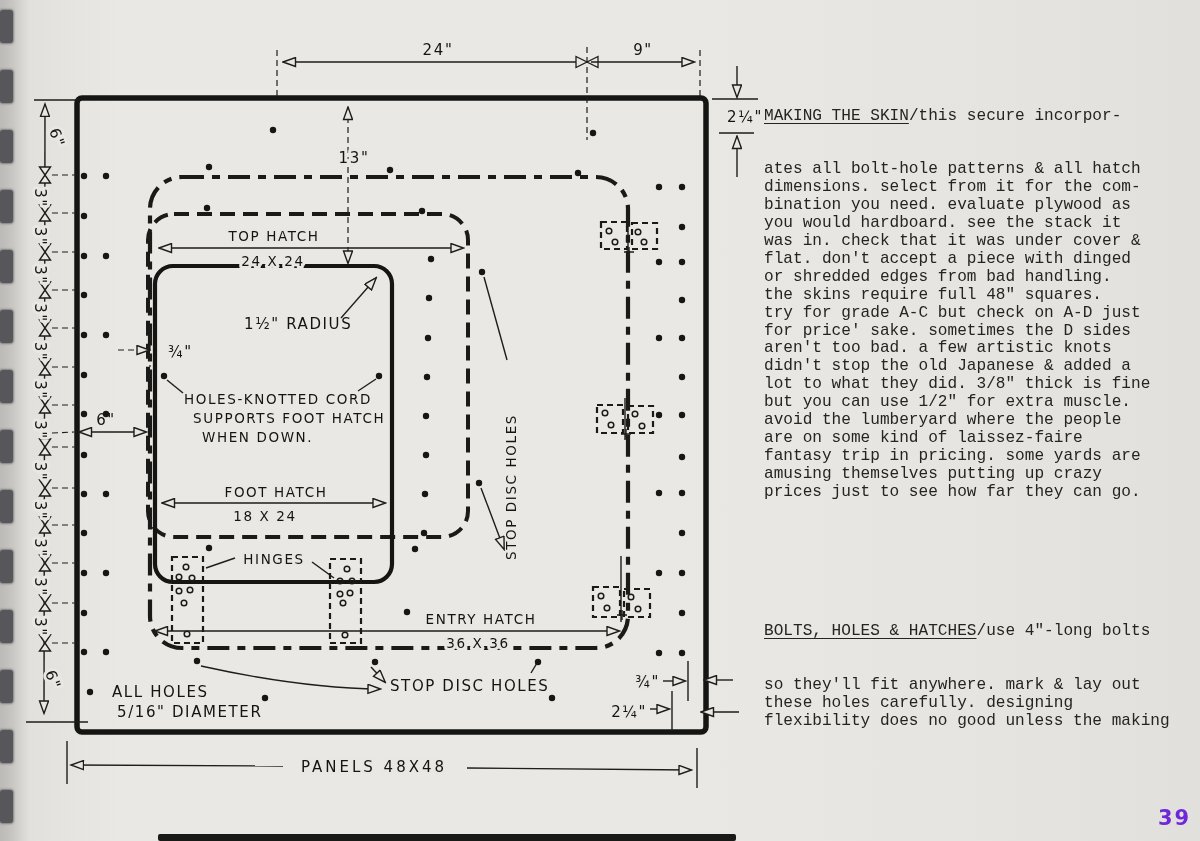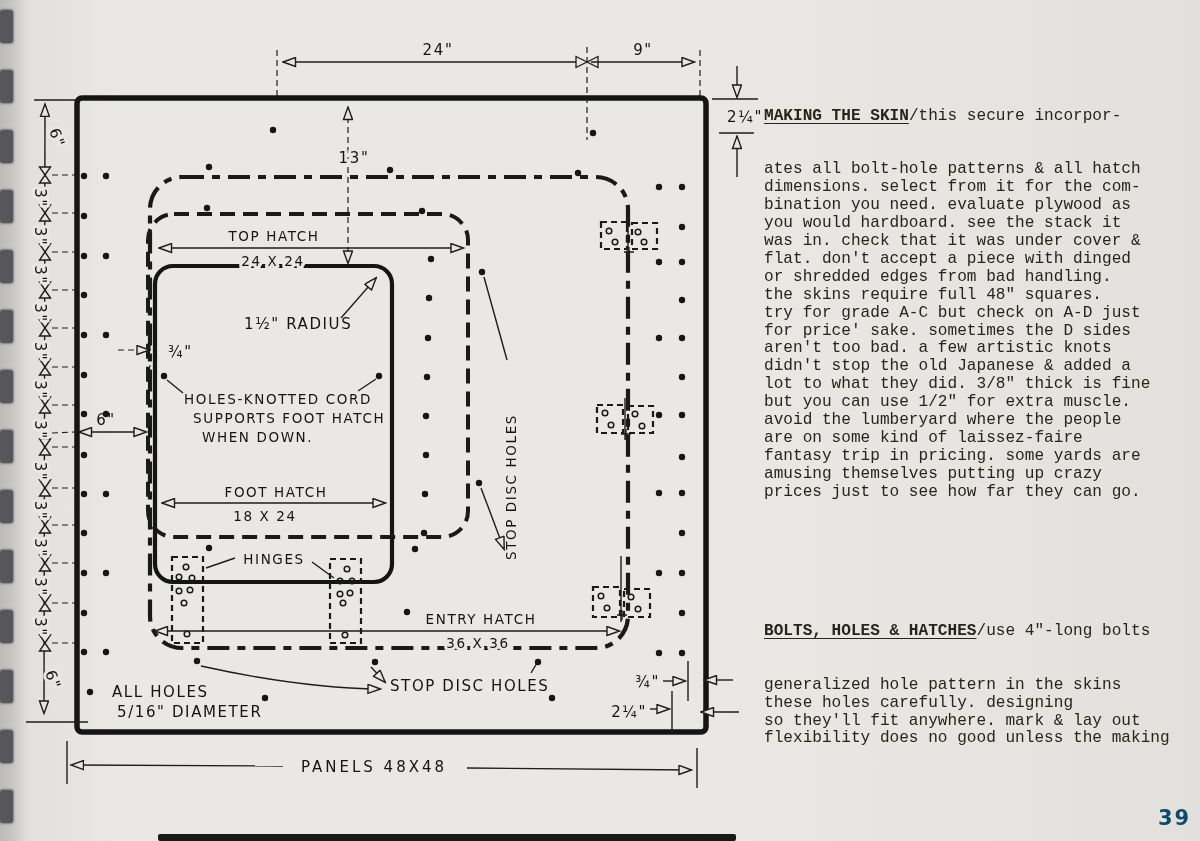--- a/index.html
+++ b/index.html
@@ -9,25 +9,25 @@
     font-family:"Liberation Sans",sans-serif;
   }
   .edge-shade{position:absolute;left:0;top:0;width:30px;height:841px;
     background:linear-gradient(90deg,#bdbbb7,rgba(189,187,183,0));}
   .binding-mark{position:absolute;left:0;width:13px;height:33px;background:#57565a;
     border-radius:3px;box-shadow:0 0 2px 1px rgba(70,70,74,.55);}
   svg.diagram{position:absolute;left:0;top:0;}
   .typed{position:absolute;left:764px;top:36px;width:428px;
     font-family:"Liberation Mono",monospace;font-size:16.1px;line-height:17.9px;
     color:#26241f;white-space:pre;}
-  .typed .title{font-weight:bold;text-decoration:underline;text-underline-offset:3px;}
+  .typed .title{font-weight:normal;text-decoration:underline;text-underline-offset:3px;}
   .typed .see{text-decoration:underline;text-underline-offset:3px;}
   .para2{margin-top:14px;}
   .pagenum{position:absolute;left:1158px;top:806px;font-family:"DejaVu Sans",sans-serif;
-    font-weight:bold;font-size:21px;letter-spacing:2px;color:#0c4a6e;}
+    font-weight:bold;font-size:21px;letter-spacing:2px;color:#6d28d9;}
   .scanbar{position:absolute;left:158px;top:834px;width:578px;height:7px;background:#191917;border-radius:2px;}
   
   .s1{stroke:#1d1d1b;stroke-width:1.4;fill:none;}
   .sd{stroke-dasharray:6 4;stroke-width:1.2;}
   .hand{font-family:"DejaVu Sans",sans-serif;font-size:13.5px;letter-spacing:1.6px;fill:#141412;}
   .dim{font-size:15px;}
   .halo{paint-order:stroke;stroke:#e9e7e3;stroke-width:6px;stroke-linejoin:round;}
   .dashrect{fill:none;stroke:#1a1a18;stroke-width:2.2;stroke-dasharray:6 4;}
   .holec{fill:none;stroke:#1a1a18;stroke-width:1.5;}
 </style>
@@ -312,18 +312,18 @@
     </g>
 </svg>
 
 <div class="typed">
   <div class="para">
     <div><span class="title">MAKING THE SKIN</span><span>/this secure incorpor-</span></div>
     <div><div>ates all bolt-hole patterns &amp; all hatch</div><div>dimensions. select from it for the com-</div><div>bination you need. evaluate plywood as</div><div>you would hardboard. see the stack it</div><div>was in. check that it was under cover &amp;</div><div>flat. don't accept a piece with dinged</div><div>or shredded edges from bad handling.</div><div>the skins require full 48" squares.</div><div>try for grade A-C but check on A-D just</div><div>for price' sake. sometimes the D sides</div><div>aren't too bad. a few artistic knots</div><div>didn't stop the old Japanese &amp; added a</div><div>lot to what they did. 3/8" thick is fine</div><div>but you can use 1/2" for extra muscle.</div><div>avoid the lumberyard where the people</div><div>are on some kind of laissez-faire</div><div>fantasy trip in pricing. some yards are</div><div>amusing themselves putting up crazy</div><div>prices just to see how far they can go.</div></div>
   </div>
   <div class="para para2">
     <div><span class="title">BOLTS, HOLES &amp; HATCHES</span><span>/use 4"-long bolts</span></div>
-    <div><div>generalized hole pattern in the skins</div><div>these holes carefully. designing</div><div>so they'll fit anywhere. mark &amp; lay out</div><div>flexibility does no good unless the making</div></div>
+    <div><div>so they'll fit anywhere. mark &amp; lay out</div><div>these holes carefully. designing</div><div>flexibility does no good unless the making</div></div>
   </div>
 </div>
 
 <div class="pagenum">39</div>
 <div class="scanbar"></div>
 
 </body></html>

